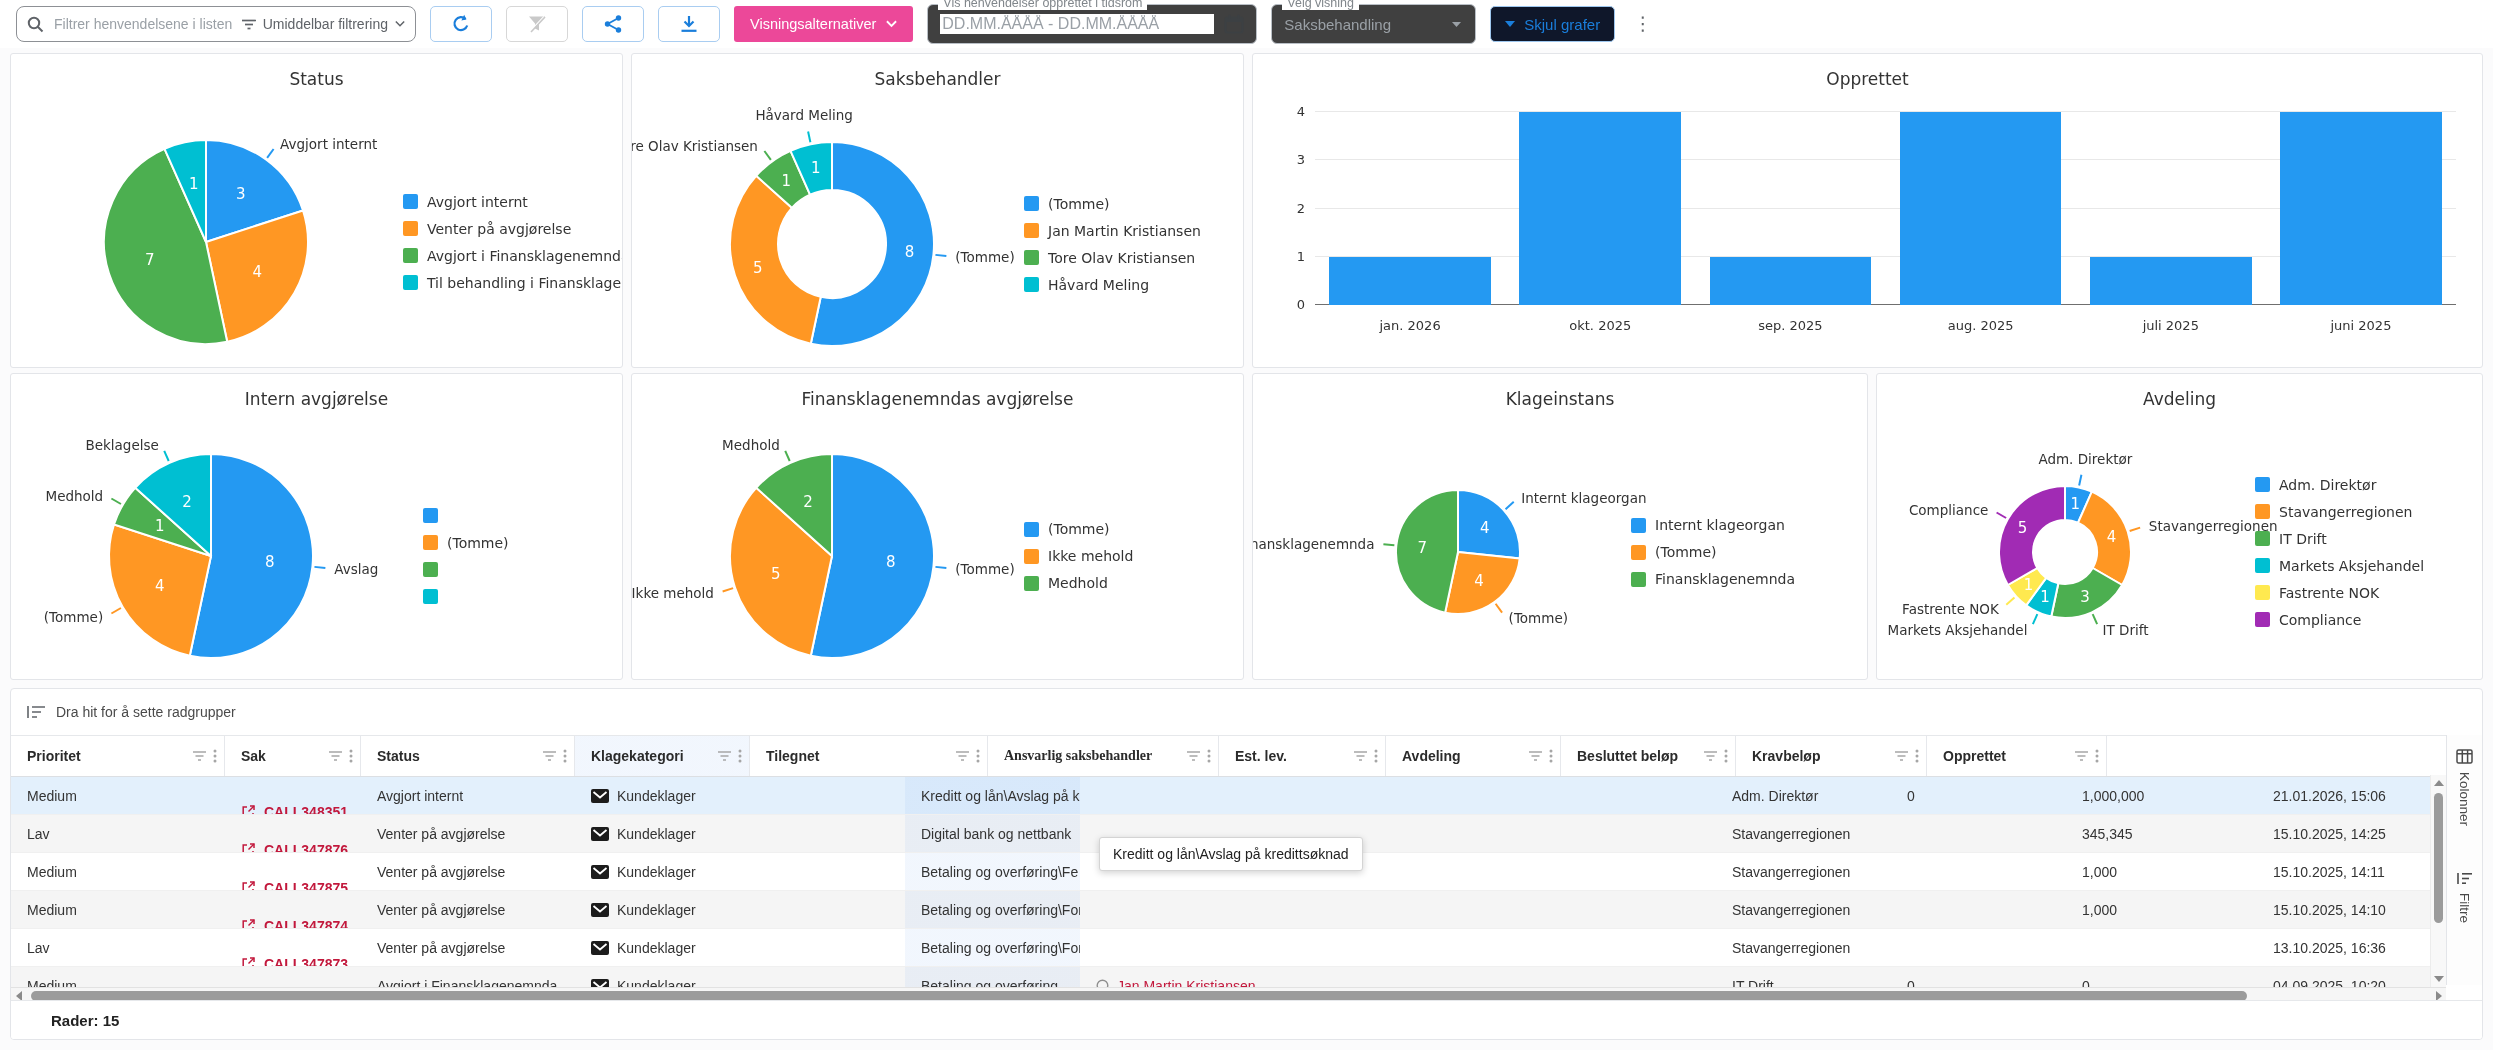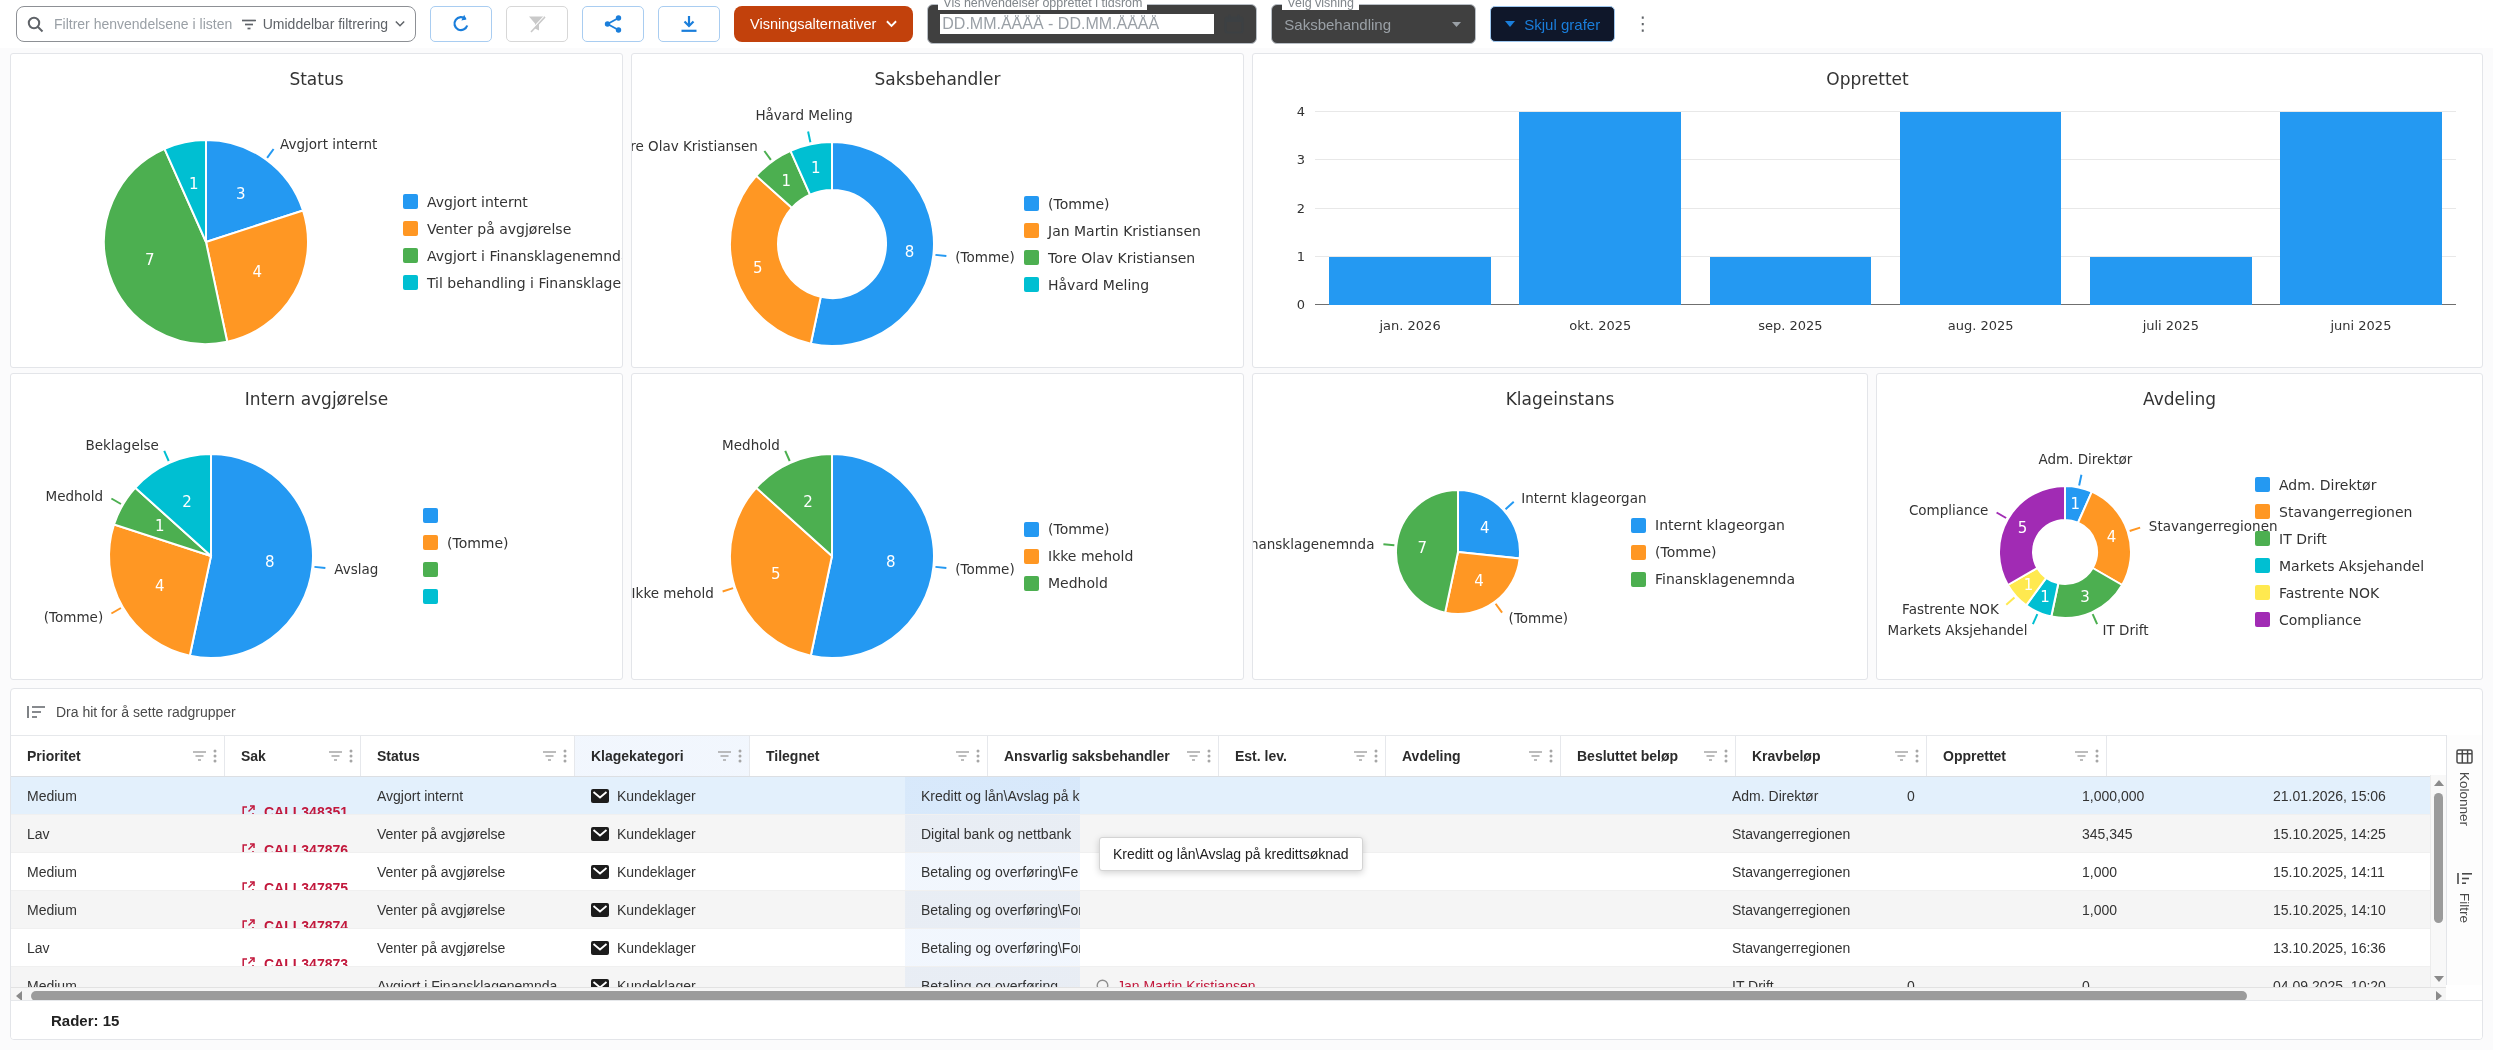--- a/index.html
+++ b/index.html
@@ -5,21 +5,21 @@
   html,body{margin:0;padding:0;background:#fff;}
   .app{position:relative;width:2493px;height:1050px;background:#fbfbfc;font-family:"Liberation Sans",sans-serif;color:#333;overflow:hidden;}
   
   .toolbar{height:48px;display:flex;align-items:center;gap:14px;padding:0 16px;background:#fff;}
   .searchbox{display:flex;align-items:center;width:400px;height:36px;border:1px solid #8d9095;border-radius:8px;background:#fff;box-sizing:border-box;padding:0 10px;gap:8px;}
   .searchbox input{border:none;outline:none;flex:1;font:14px "Liberation Sans",sans-serif;color:#333;min-width:0;background:transparent;}
   .searchbox input::placeholder{color:#9aa0a6;}
   .instant-filter{display:flex;align-items:center;gap:7px;color:#5f6368;font-size:14px;white-space:nowrap;cursor:pointer;}
   .tbtn{width:62px;height:36px;border:1px solid #a9cdf1;border-radius:5px;background:#fff;display:flex;align-items:center;justify-content:center;cursor:pointer;}
   .tbtn.disabled{border-color:#d7d7d7;}
-  .btn-primary{height:36px;background:#c2410c;color:#fff;border:none;border-radius:8px;font:14.5px "Liberation Sans",sans-serif;padding:0 16px;display:flex;align-items:center;gap:10px;cursor:pointer;}
+  .btn-primary{height:36px;background:#ec4899;color:#fff;border:none;border-radius:3px;font:14.5px "Liberation Sans",sans-serif;padding:0 16px;display:flex;align-items:center;gap:10px;cursor:pointer;}
   .fieldset{position:relative;height:40px;border:1px solid #b9bfc6;border-radius:6px;display:flex;align-items:center;padding:0 12px;gap:10px;box-sizing:border-box;background:#404040;}
   .fieldset .flegend{position:absolute;top:-9px;left:10px;background:#fff;padding:0 5px;font-size:12.5px;color:#80868b;white-space:nowrap;}
   .daterange{width:330px;}
   .daterange input{border:none;outline:none;flex:1;font:16px "Liberation Sans",sans-serif;color:#333;min-width:0;}
   .daterange input::placeholder{color:#9aa0a6;}
   .viewselect{width:205px;justify-content:space-between;}
   .viewselect .vs-value{color:#9aa0a6;font-size:15px;}
   .btn-outline{height:36px;border:1px solid #9ec7ef;border-radius:5px;background:#0f172a;color:#1a7edb;font:15px "Liberation Sans",sans-serif;padding:0 14px;display:flex;align-items:center;gap:9px;cursor:pointer;}
   .kebab-lg{font-size:19px;color:#5f6368;letter-spacing:0;line-height:10px;cursor:pointer;padding:0 4px;}
   .chev{width:10px;height:10px;fill:none;stroke:#5f6368;stroke-width:1.8;}
@@ -325,20 +325,21 @@
             <span class="leg-sw" style="background: rgb(76, 175, 80);"></span>
             <span class="leg-lb"></span>
           </div>
           <div class="leg-item">
             <span class="leg-sw" style="background: rgb(0, 191, 210);"></span>
             <span class="leg-lb"></span>
           </div>
         </div>
     </div>
     <div class="card pie-card">
+      <div class="c-title">Finansklagenemndas avgjørelse</div>
       <svg class="pie-svg">
           <path d="M200 182 L200 80 A102 102 0 1 1 178.79300753658856 281.7710552748482 Z" fill="#2499f2" stroke="#fff" stroke-width="2"></path>
           <text x="258.8359153299871" y="193.18390388691438" text-anchor="middle" class="dlabel">8</text>
           <line x1="303.4302771183004" y1="192.87096017983595" x2="314.37001796735143" y2="194.02077327578013" stroke="#2499f2" stroke-width="2"></line>
           <text text-anchor="start" x="323.33714933956105" y="199.64794405538606" class="clabel">(Tomme)</text>
           <path d="M200 182 L178.79300753658856 281.7710552748482 A102 102 0 0 1 124.19922780130575 113.7486781513965 Z" fill="#ff9723" stroke="#fff" stroke-width="2"></path>
           <text x="143.73549649597874" y="205.2814453872219" text-anchor="middle" class="dlabel">5</text>
           <line x1="101.09012230530404" y1="214.13776741499456" x2="90.62850062605735" y2="217.53695435311897" stroke="#ff9723" stroke-width="2"></line>
           <text text-anchor="end" x="81.92216152828642" y="224.39105631936866" class="clabel">Ikke mehold</text>
           <path d="M200 182 L124.19922780130575 113.7486781513965 A102 102 0 0 1 199.99999999999997 80 Z" fill="#4caf50" stroke="#fff" stroke-width="2"></path>
@@ -550,21 +551,21 @@
             </svg>
             <svg width="4" height="14" viewBox="0 0 4 14">
               <g fill="#a6a6a6">
                 <circle cx="2" cy="2" r="1.5"></circle>
                 <circle cx="2" cy="7" r="1.5"></circle>
                 <circle cx="2" cy="12" r="1.5"></circle>
               </g>
             </svg>
           </span>
         </div>
-        <div class="hcell" style="width: 231px;">
+        <div class="hcell" style="width: 231px; font-family: Liberation Serif, serif;">
           <span class="hlabel">Ansvarlig saksbehandler</span>
           <span class="hicons">
             <svg width="13" height="10" viewBox="0 0 13 10">
               <g stroke="#a6a6a6" stroke-width="1.6">
                 <line x1="0" y1="1" x2="13" y2="1"></line>
                 <line x1="2.5" y1="5" x2="10.5" y2="5"></line>
                 <line x1="5" y1="9" x2="8" y2="9"></line>
               </g>
             </svg>
             <svg width="4" height="14" viewBox="0 0 4 14">

